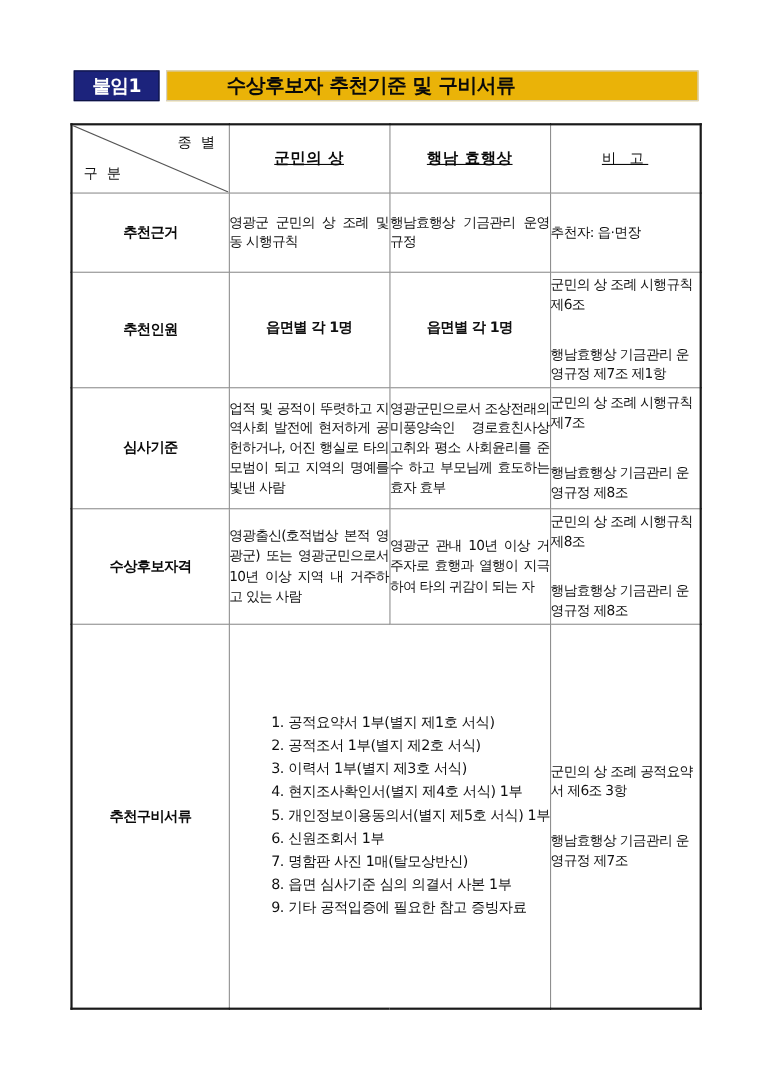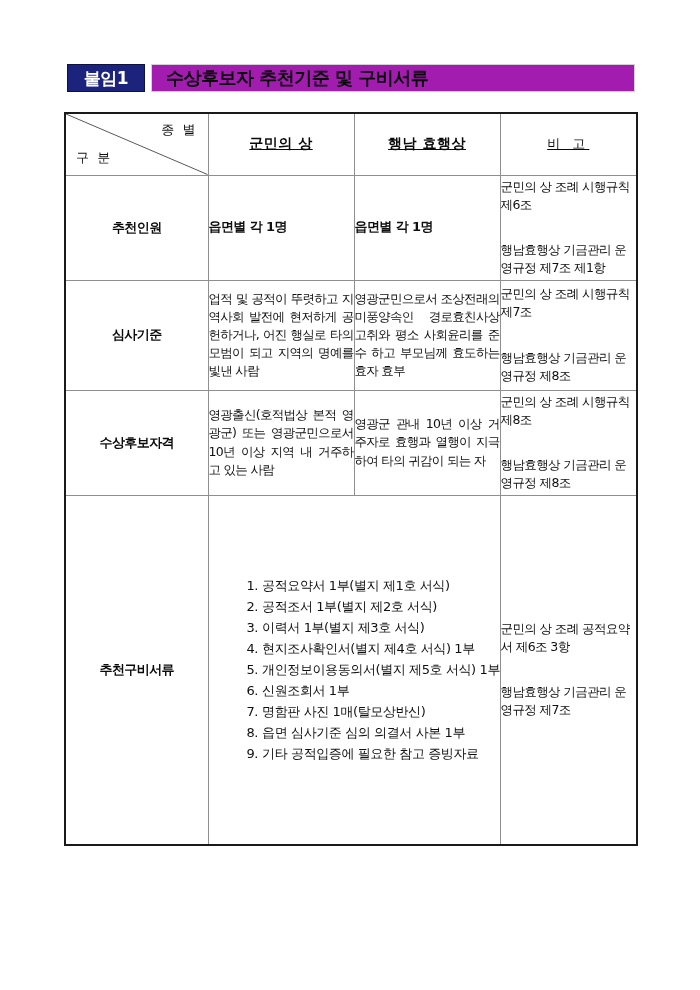--- a/index.html
+++ b/index.html
@@ -36,25 +36,26 @@
     letter-spacing: -0.5px;
     display: flex;
     align-items: center;
     justify-content: center;
     box-sizing: border-box;
     flex: 0 0 auto;
   }
   #title-bar {
     flex: 1 1 auto;
     margin-left: 6px;
-    background: #a21caf;
+    background: #eab308;
     border: 1px solid #d2d2d2;
     display: flex;
     align-items: center;
     box-sizing: border-box;
+    padding-left: 40px;
   }
   #title-bar-text {
     padding-left: 14px;
     font-size: 18px;
     font-weight: bold;
     letter-spacing: -0.5px;
     color: #0a0a0a;
   }
 
   
@@ -101,21 +102,21 @@
   .cell-remark {
     font-size: 12.5px;
     line-height: 1.45;
     letter-spacing: -0.6px;
     padding: 7px 4px 7px 7px;
     vertical-align: middle;
     color: #101010;
   }
   .cell-remark .remark-block + .remark-block { margin-top: 27px; }
   .cell-center {
-    text-align: left;
+    text-align: center;
     padding-left: 10px;
     font-size: 13px;
     font-weight: bold;
     letter-spacing: -0.6px;
   }
 
   
   #header-split {
     position: relative;
     height: 62px;
@@ -201,20 +202,28 @@
           <line x1="0" y1="0" x2="143" y2="62" stroke="#555555" stroke-width="1"></line>
         </svg>
         <span id="header-type-label">종 별</span>
         <span id="header-category-label">구 분</span>
       </td>
       <td class="header-col">군민의 상</td>
       <td class="header-col">행남 효행상</td>
       <td class="header-col remark-head">비 고</td>
     </tr>
 
+    <tr style="height:72px;">
+      <td class="row-label">추천근거</td>
+      <td class="cell-body">영광군 군민의 상 조례 및 동 시행규칙</td>
+      <td class="cell-body">행남효행상 기금관리 운영규정</td>
+      <td class="cell-remark">
+        <div class="remark-block">추천자: 읍·면장</div>
+      </td>
+    </tr>
 
     <tr style="height:105px;">
       <td class="row-label">추천인원</td>
       <td class="cell-body cell-center">읍면별 각 1명</td>
       <td class="cell-body cell-center">읍면별 각 1명</td>
       <td class="cell-remark">
         <div class="remark-block">군민의 상 조례 시행규칙 제6조</div>
         <div class="remark-block">행남효행상 기금관리 운영규정 제7조 제1항</div>
       </td>
     </tr>

